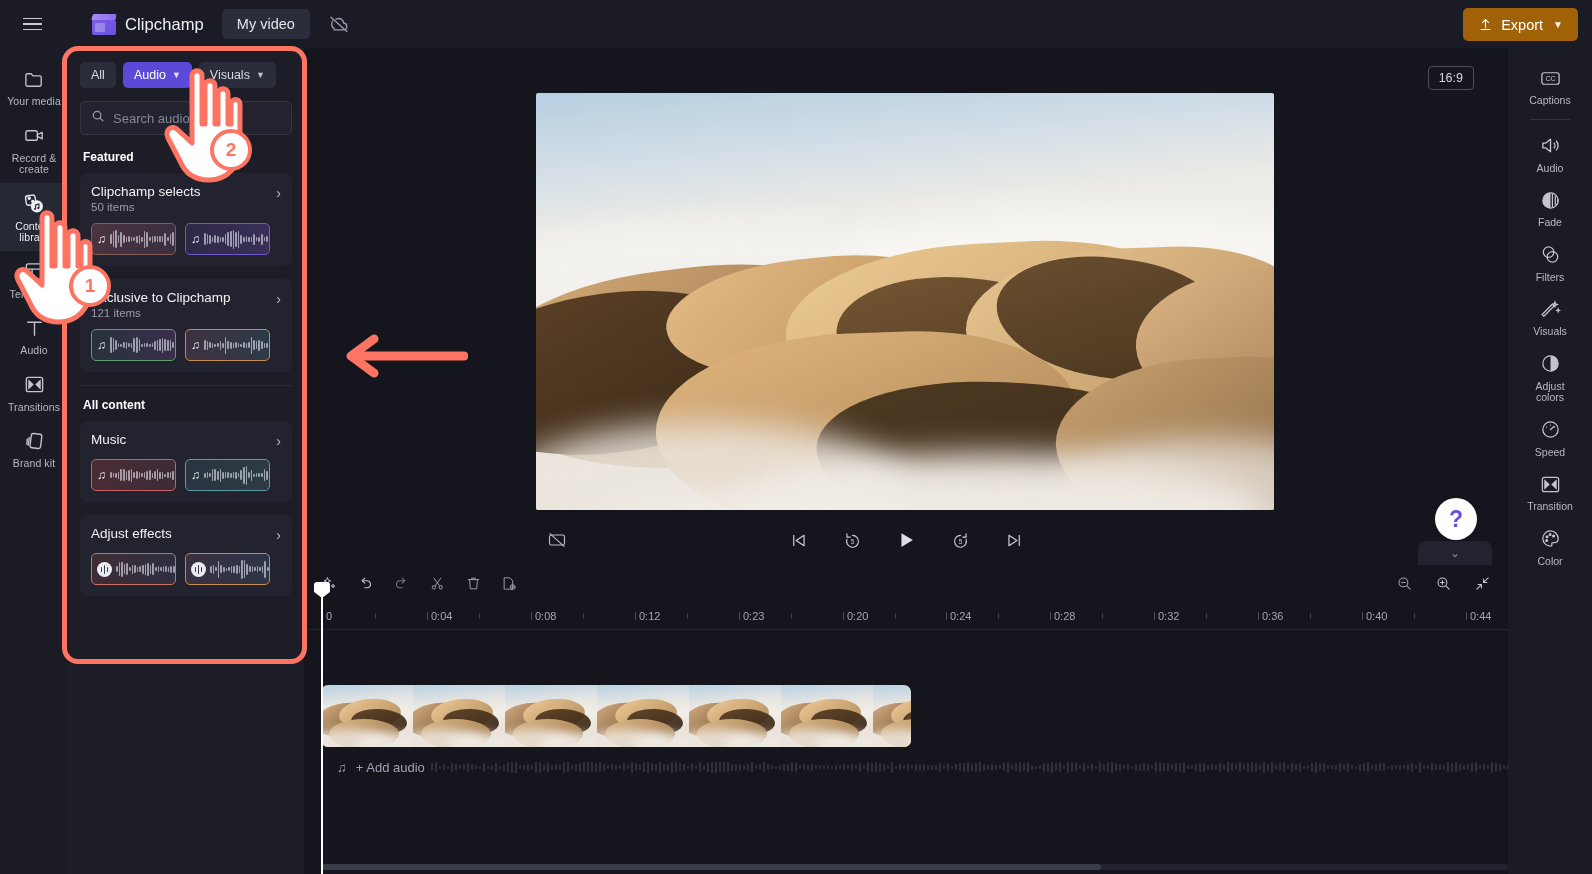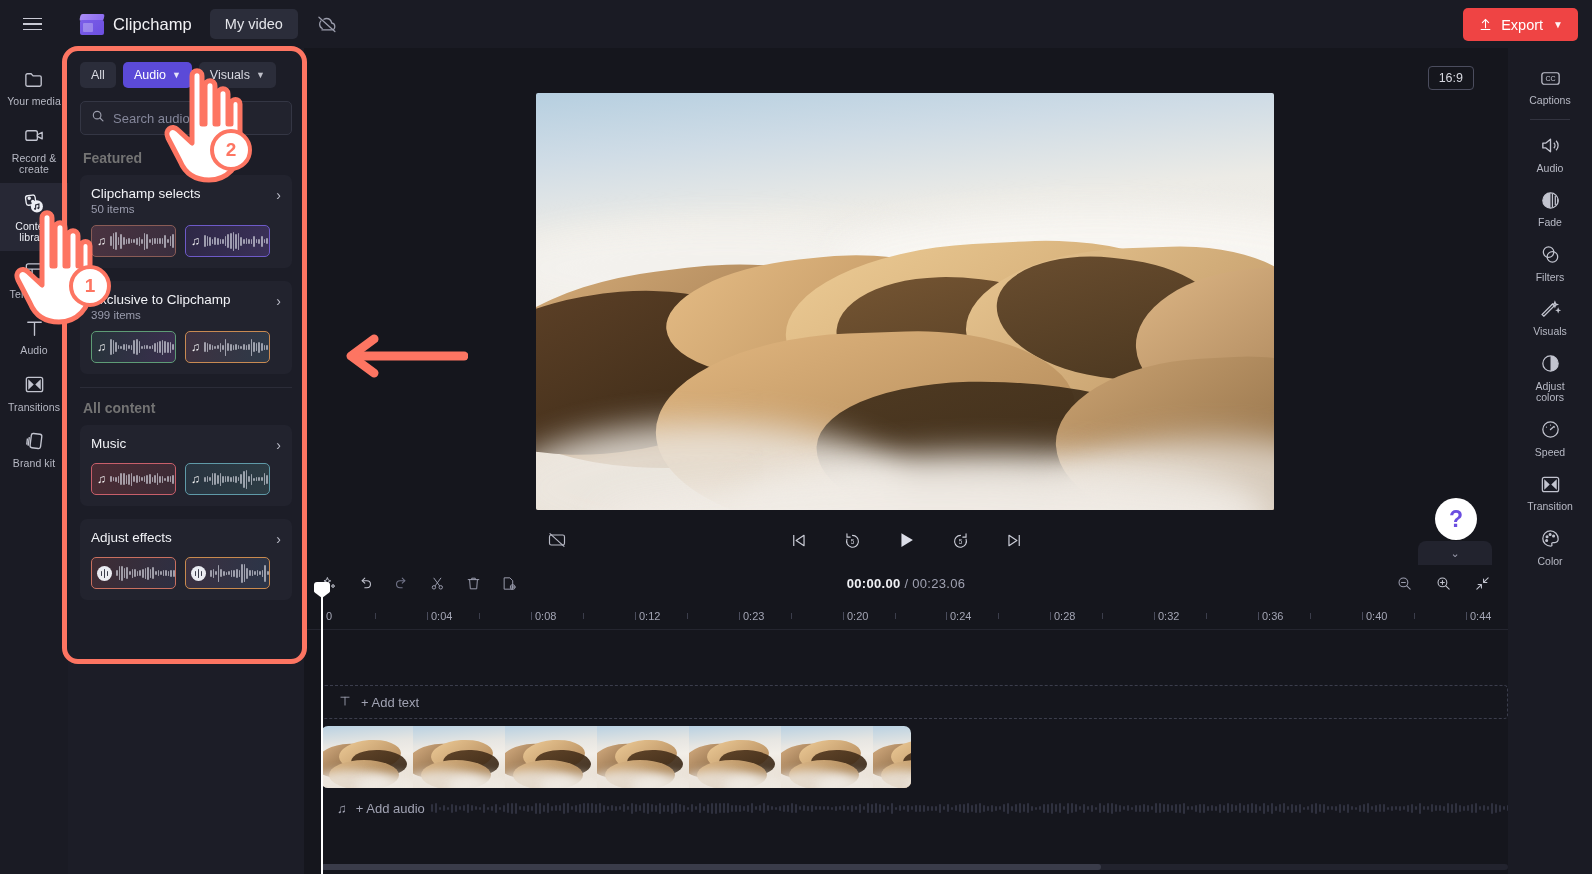--- a/index.html
+++ b/index.html
@@ -13,21 +13,21 @@
   .app { position: relative; width: 1592px; height: 874px; background: #15161d; }
 
   
   .topbar {
     position: absolute; top: 0; left: 0; width: 1592px; height: 48px;
     background: #1a1b24; display: flex; align-items: center; padding: 0 14px;
   }
   .hamburger { width: 36px; height: 36px; display: flex; flex-direction: column;
     justify-content: center; align-items: center; gap: 4px; cursor: pointer; border-radius: 4px; }
   .hamburger span { display: block; width: 19px; height: 1.6px; background: #c9cad4; }
-  .brand { display: flex; align-items: center; gap: 9px; margin-left: 30px; }
+  .brand { display: flex; align-items: center; gap: 9px; margin-left: 42px; }
   .brand-logo { width: 24px; height: 21px; position: relative; }
   .brand-logo .bl-top {
     position: absolute; top: 0; left: 0; width: 24px; height: 7px;
     background: linear-gradient(100deg,#a98cf5,#8b6bf0); border-radius: 2px;
     transform: skewX(-12deg);
   }
   .brand-logo .bl-body {
     position: absolute; top: 6px; left: 0; width: 24px; height: 15px;
     background: linear-gradient(135deg,#7b5ee8,#6c4fe0); border-radius: 2px;
   }
@@ -36,21 +36,21 @@
     background: rgba(255,255,255,.28); border-radius:1px;
   }
   .brand-name { font-size: 16.5px; color: #f2f2f5; letter-spacing: .1px; }
   .project-tab {
     margin-left: 18px; padding: 7px 15px; background: #2b2d3a; border-radius: 5px;
     font-size: 14.5px; color: #e4e5ea; cursor: pointer;
   }
   .cloud-off { margin-left: 14px; width: 30px; height: 30px; display:flex; align-items:center; justify-content:center; cursor:pointer; }
   .export-btn {
     position: absolute; right: 14px; top: 8px; height: 33px;
-    background: #ef4444; border-radius: 5px; display: flex; align-items: center;
+    background: #a16207; border-radius: 5px; display: flex; align-items: center;
     gap: 8px; padding: 0 15px; cursor: pointer; color: #fff; font-size: 14.5px;
   }
   .export-btn .chev { font-size: 10px; opacity: .95; margin-left: 2px;}
 
   
   .left-rail {
     position: absolute; top: 48px; left: 0; width: 68px; height: 826px;
     background: #1a1b24; padding-top: 10px;
   }
   .rail-item {
@@ -79,21 +79,21 @@
   .search-box {
     height: 34px; background: #22232e; border: 1px solid #343644; border-radius: 5px;
     display: flex; align-items: center; gap: 8px; padding: 0 10px; margin-bottom: 15px;
     cursor: text;
   }
   .search-box input {
     background: transparent; border: 0; outline: 0; color: #dcdde4;
     font-size: 13px; font-family: "Liberation Sans", sans-serif; width: 160px;
   }
   .search-box input::placeholder { color: #84869a; }
-  .sec-title { font-size: 14px; color: #737373; font-weight: bold; margin: 4px 0 9px 3px; }
+  .sec-title { font-size: 12px; color: #ffffff; font-weight: bold; margin: 4px 0 9px 3px; }
   .card {
     background: #22232e; border-radius: 7px; padding: 10px 11px 11px; margin-bottom: 13px;
   }
   .card-head { display: flex; align-items: flex-start; justify-content: space-between; }
   .card-title { font-size: 13.5px; color: #f1f2f6; line-height: 17px; }
   .card-sub { font-size: 11.5px; color: #9a9cad; margin-top: 1px; }
   .card-chev { color: #b9bac6; font-size: 14px; padding-top: 2px; }
   .thumbs { display: flex; gap: 9px; margin-top: 10px; }
   .athumb {
     width: 85px; height: 32px; border-radius: 5px; position: relative;
@@ -444,21 +444,21 @@
               <i style="height:6px"></i>
             </span>
         </div>
       </div>
     </div>
 
     <div class="card">
       <div class="card-head">
         <div>
           <div class="card-title">Exclusive to Clipchamp</div>
-          <div class="card-sub">399 items</div>
+          <div class="card-sub">121 items</div>
         </div>
         <div class="card-chev">›</div>
       </div>
       <div class="thumbs">
         <div class="athumb" style="background:linear-gradient(100deg,#27333a,#3a2e4e);border:1px solid #5e9c76">
           <span class="note">♫</span>
           <span class="wave">
               <i style="height:16px"></i>
               <i style="height:14px"></i>
               <i style="height:10px"></i>
@@ -890,24 +890,20 @@
         <svg width="17" height="17" viewBox="0 0 24 24" fill="none" stroke="#9a9cad" stroke-width="1.4" stroke-linecap="round">
           <path d="M4.5 6.5h15M9.5 6.5V4.5h5v2M6.5 6.5l1 13h9l1-13"></path>
         </svg>
       </div>
       <div class="tb-btn">
         <svg width="17" height="17" viewBox="0 0 24 24" fill="none" stroke="#9a9cad" stroke-width="1.4" stroke-linecap="round">
           <path d="M5 4h7.5l4 4v12H5z"></path>
             <circle cx="16.5" cy="17" r="3.4"></circle>
             <path d="M16.5 15.3v3.4M14.8 17h3.4"></path>
         </svg>
-      </div>
-      <div class="tl-time">
-        <span class="cur">00:00.00</span>
-        <span class="tot">/ 00:23.06</span>
       </div>
       <div class="tl-toolbar-right">
         <div class="tb-btn">
           <svg width="17" height="17" viewBox="0 0 24 24" fill="none" stroke="#9a9cad" stroke-width="1.5" stroke-linecap="round">
             <circle cx="10.5" cy="10.5" r="6.2"></circle>
               <path d="M15.2 15.2 20 20M7.8 10.5h5.4"></path>
           </svg>
         </div>
         <div class="tb-btn">
           <svg width="17" height="17" viewBox="0 0 24 24" fill="none" stroke="#c2c4cf" stroke-width="1.5" stroke-linecap="round">
@@ -959,28 +955,20 @@
         <span class="tick-label" style="left:1061px">0:40</span>
       <span class="tick minor" style="left:1109px"></span>
       <span class="tick" style="left:1161px"></span>
         <span class="tick-label" style="left:1165px">0:44</span>
     </div>
 
     <div class="playhead"></div>
 
     <div style="height:48px"></div>
 
-    <div class="track">
-      <span>
-        <svg width="14" height="14" viewBox="0 0 24 24" fill="none" stroke="#a0a2b2" stroke-width="1.5" stroke-linecap="round">
-            <path d="M5 5.5h14M12 5.5V19"></path>
-          </svg>
-      </span>
-      <span>+ Add text</span>
-    </div>
 
     <div class="clip-row">
       <div class="video-clip">
         <div class="vc-thumb">
   <div style="position:absolute;inset:0;background:linear-gradient(175deg,#b9d1e2 0%,#e7e6e2 30%,#f2eee8 50%,#e3d7c8 100%)"></div>
   <div style="position:absolute;left:-6px;top:18px;width:60px;height:34px;border-radius:50%;background:linear-gradient(150deg,#d8b083,#6b4c2c);transform:rotate(-8deg)"></div>
   <div style="position:absolute;left:18px;top:14px;width:62px;height:30px;border-radius:50%;background:linear-gradient(150deg,#ecca96,#b2885a);transform:rotate(-4deg)"></div>
   <div style="position:absolute;left:30px;top:24px;width:56px;height:26px;border-radius:50%;background:linear-gradient(160deg,#53381f,#2e1f10);transform:rotate(3deg);opacity:.9"></div>
   <div style="position:absolute;left:8px;top:34px;width:70px;height:30px;border-radius:50%;background:linear-gradient(150deg,#dcb684,#9a7448)"></div>
   <div style="position:absolute;left:-10px;top:44px;width:80px;height:26px;border-radius:50%;background:#ece6de;filter:blur(5px);opacity:.85"></div>

